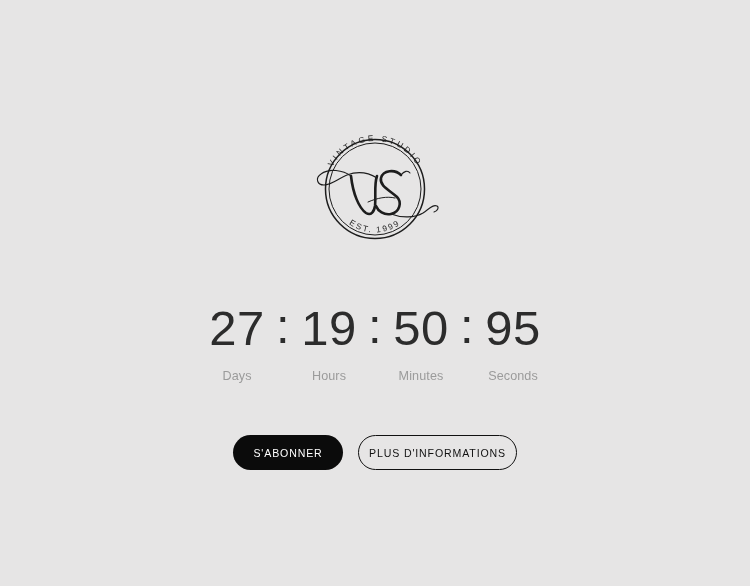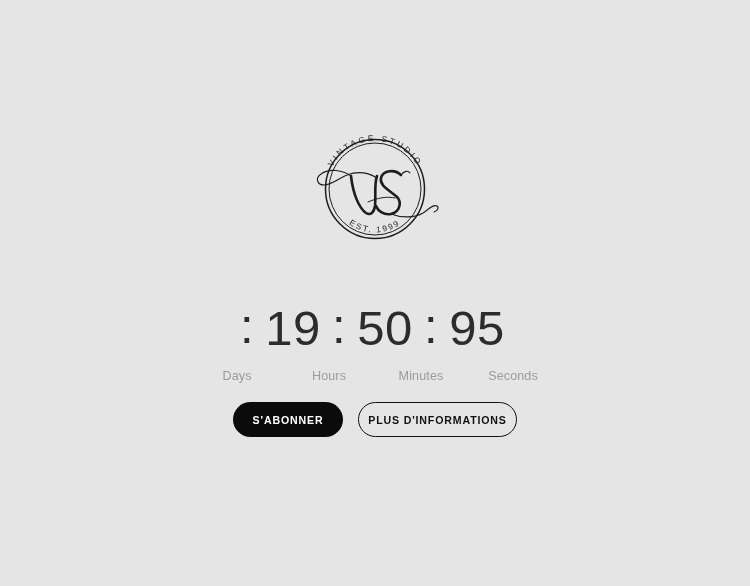--- a/index.html
+++ b/index.html
@@ -106,25 +106,26 @@
     align-items: center;
     gap: 15px;
   }
   .btn {
     height: 35px;
     border-radius: 18px;
     display: flex;
     align-items: center;
     justify-content: center;
     font-size: 10.6px;
-    font-weight: bold;
+    font-weight: normal;
     letter-spacing: 0.85px;
     cursor: pointer;
     box-sizing: border-box;
     user-select: none;
+    margin-top: 33px;
   }
   .btn-primary {
     width: 110px;
     background: #0b0b0b;
     color: #ffffff;
     border: none;
   }
   .btn-secondary {
     width: 159px;
     background: transparent;
@@ -168,20 +169,21 @@
         <path d="M 86 86 C 96 90 110 90 118 85 C 124 81 128 76 132 78 C 134 79 133 83 129 84" stroke-width="1.1"></path>
 
         <path d="M 63 74 C 72 70 82 68 90 70" stroke-width="1"></path>
       </g>
     </svg>
   </div>
 
 
   <div class="countdown">
     <div class="cd-numbers">
+      <span class="cd-num">27</span>
       <span class="cd-sep">:</span>
       <span class="cd-num">19</span>
       <span class="cd-sep">:</span>
       <span class="cd-num">50</span>
       <span class="cd-sep">:</span>
       <span class="cd-num">95</span>
     </div>
     <div class="cd-labels">
       <span class="cd-label">Days</span>
       <span class="cd-label">Hours</span>

